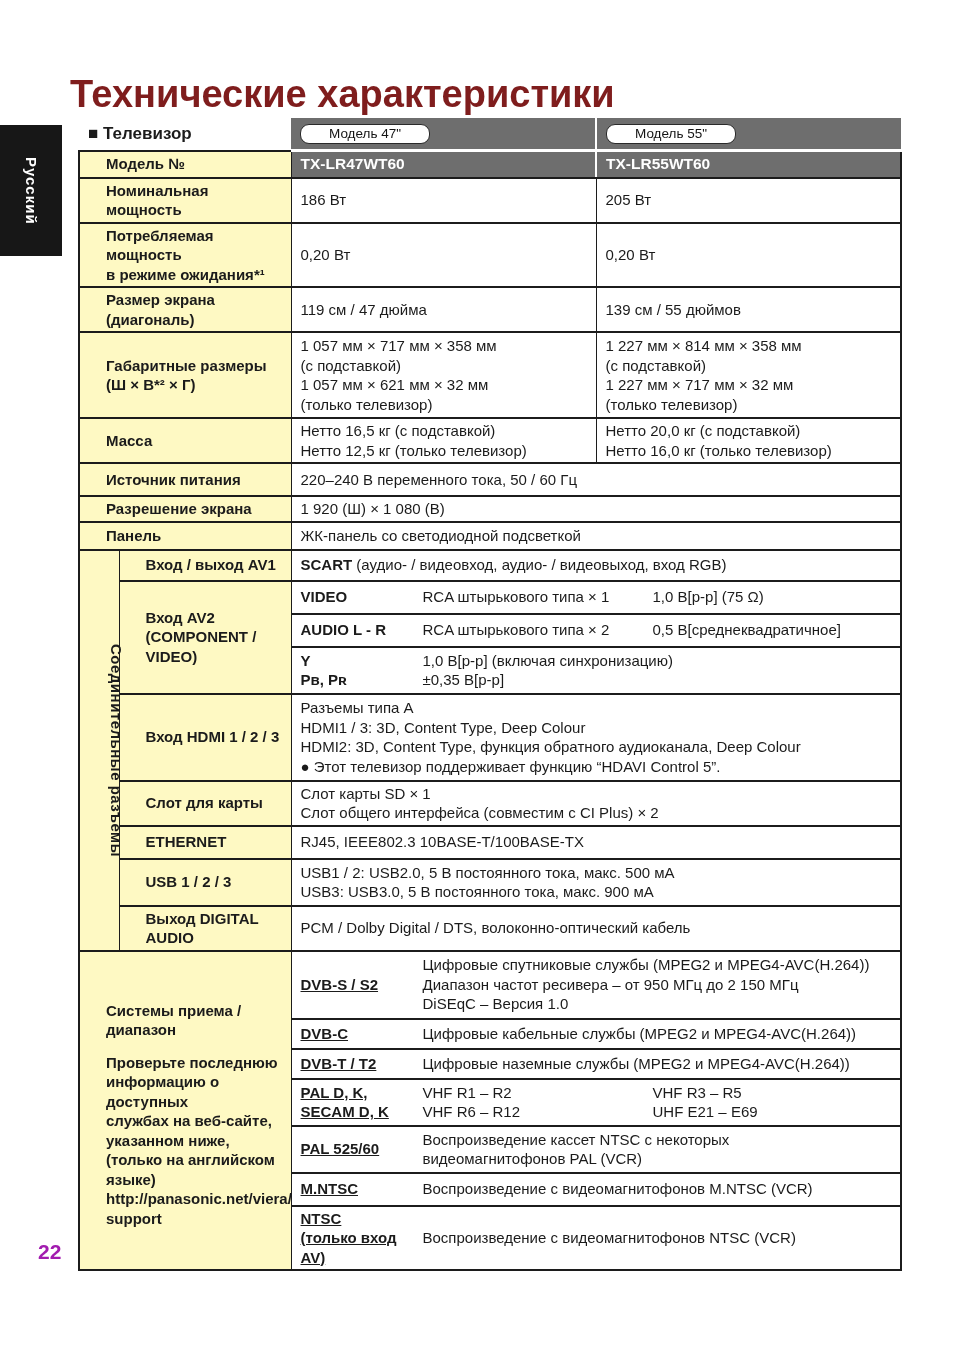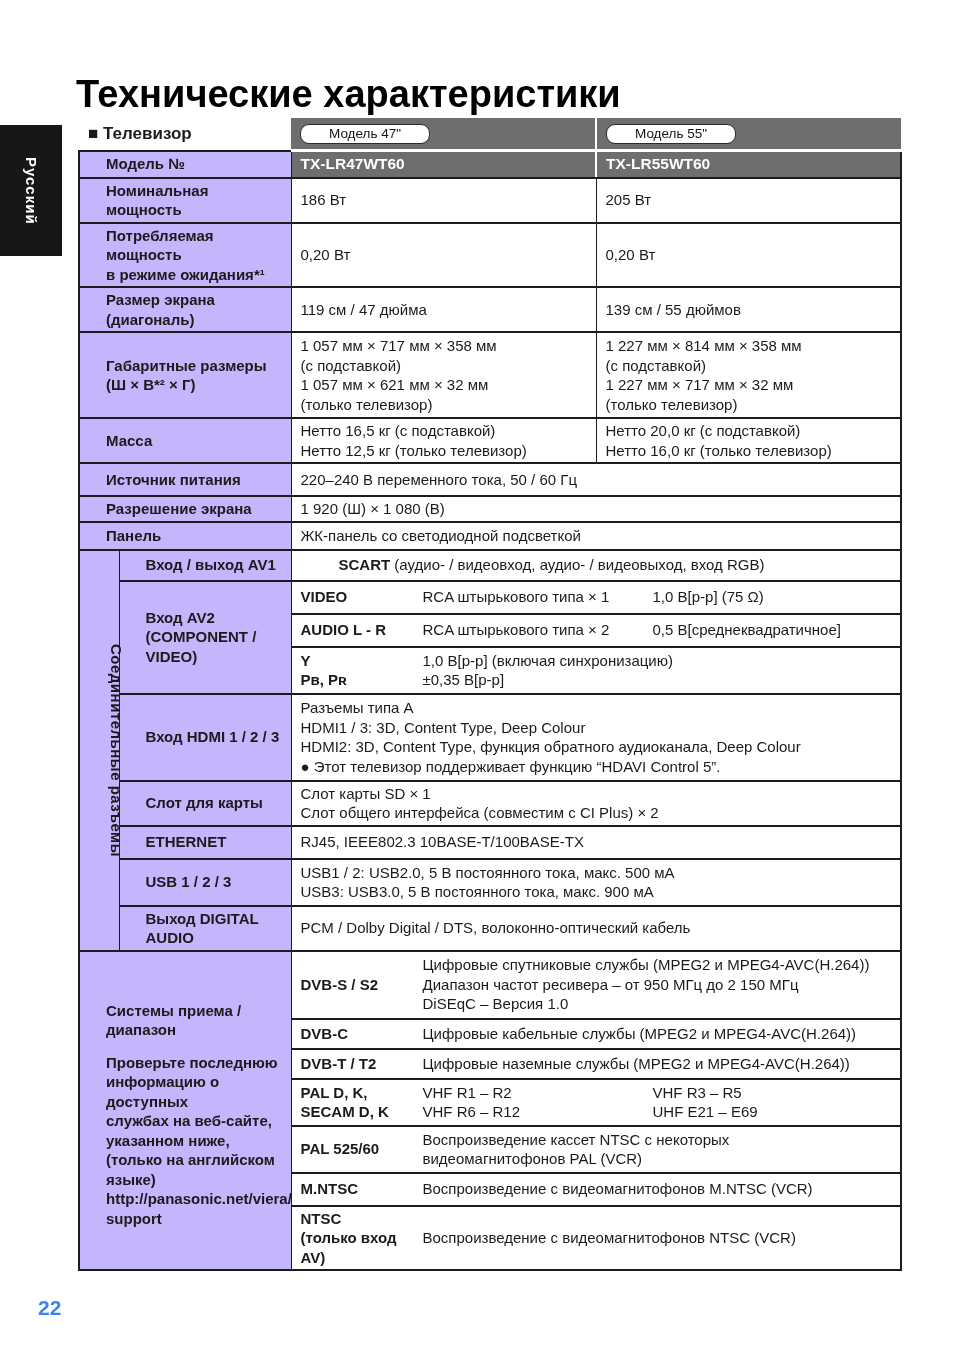--- a/index.html
+++ b/index.html
@@ -1,27 +1,27 @@
 <!DOCTYPE html>
 <html><head>
 <meta charset="utf-8">
 <style>
   html,body{margin:0;padding:0;background:#fff;}
   .page{position:relative;width:954px;height:1365px;background:#fff;overflow:hidden;
         font-family:"Liberation Sans","DejaVu Sans",sans-serif;color:#1b1b1b;}
-  .title{position:absolute;left:76px;top:48px;font-size:38px;font-weight:bold;color:#000000;white-space:nowrap;}
+  .title{position:absolute;left:70px;top:48px;font-size:38px;font-weight:bold;color:#7f1d1d;white-space:nowrap;}
   .lang-tab{position:absolute;left:0;top:125px;width:62px;height:131px;background:#171717;color:#fff;
         display:flex;align-items:center;justify-content:center;}
   .lang-tab div{writing-mode:vertical-rl;font-size:15px;font-weight:bold;letter-spacing:1px;}
-  .pageno{position:absolute;left:38px;top:1296px;font-size:21px;font-weight:bold;color:#3b82f6;}
+  .pageno{position:absolute;left:38px;top:1240px;font-size:21px;font-weight:bold;color:#a21caf;}
 
   table.spec{position:absolute;left:78px;top:118px;width:822px;border-collapse:collapse;
         font-size:15px;line-height:1.3;table-layout:fixed;}
   .spec th,.spec td{border:solid #1c1c1c;border-width:2px 1px;padding:2px 9px;vertical-align:middle;text-align:left;}
-  .spec th{background:#c4b5fd;font-weight:bold;padding-left:26px;}
+  .spec th{background:#fef9c3;font-weight:bold;padding-left:26px;}
   .pre{white-space:pre-line;}
   .eL{border-left-width:2px !important;}
   .eR{border-right-width:2px !important;}
   .eB{border-bottom-width:2px !important;}
 
   
   .cell-blank{border:none !important;background:#fff;font-weight:bold;font-size:17px;padding-left:4px;}
   .band{background:#6e6e6e;border:none !important;border-bottom:3px solid #fff !important;text-align:center;height:27px;}
   .band.b1{border-right:2px solid #fff !important;}
   .badge{display:inline-block;background:#fff;color:#141414;border:1px solid #2a2a2a;border-radius:9px;
@@ -31,28 +31,28 @@
 
   .vstrip{width:40px;padding:4px 2px;}
   .vstrip div{writing-mode:vertical-rl;margin:0 auto;letter-spacing:0.5px;font-weight:bold;}
 
   .crow{display:flex;align-items:center;}
   .cname{width:122px;font-weight:bold;flex:0 0 auto;}
   .cdesc{width:230px;flex:0 0 auto;}
   .clevel{flex:1;}
 
   .rrow{display:flex;align-items:center;}
-  .rname{width:122px;font-weight:bold;flex:0 0 auto;}
+  .rname{width:122px;font-weight:bold;flex:0 0 auto;text-decoration:underline;}
   .rleft{width:230px;flex:0 0 auto;}
   .rright{flex:1;}
   .rval{flex:1;}
 
   .sys-title{font-weight:bold;margin-top:8px;}
   .sys-note{margin-top:13px;}
-  .boldname{font-weight:bold;margin-left:38px;}
+  .boldname{font-weight:bold;}
 </style>
 </head>
 <body>
 
 <div class="page">
 
   <h1 class="title">Технические характеристики</h1>
 
   <div class="lang-tab">
     <div>Русский</div>

